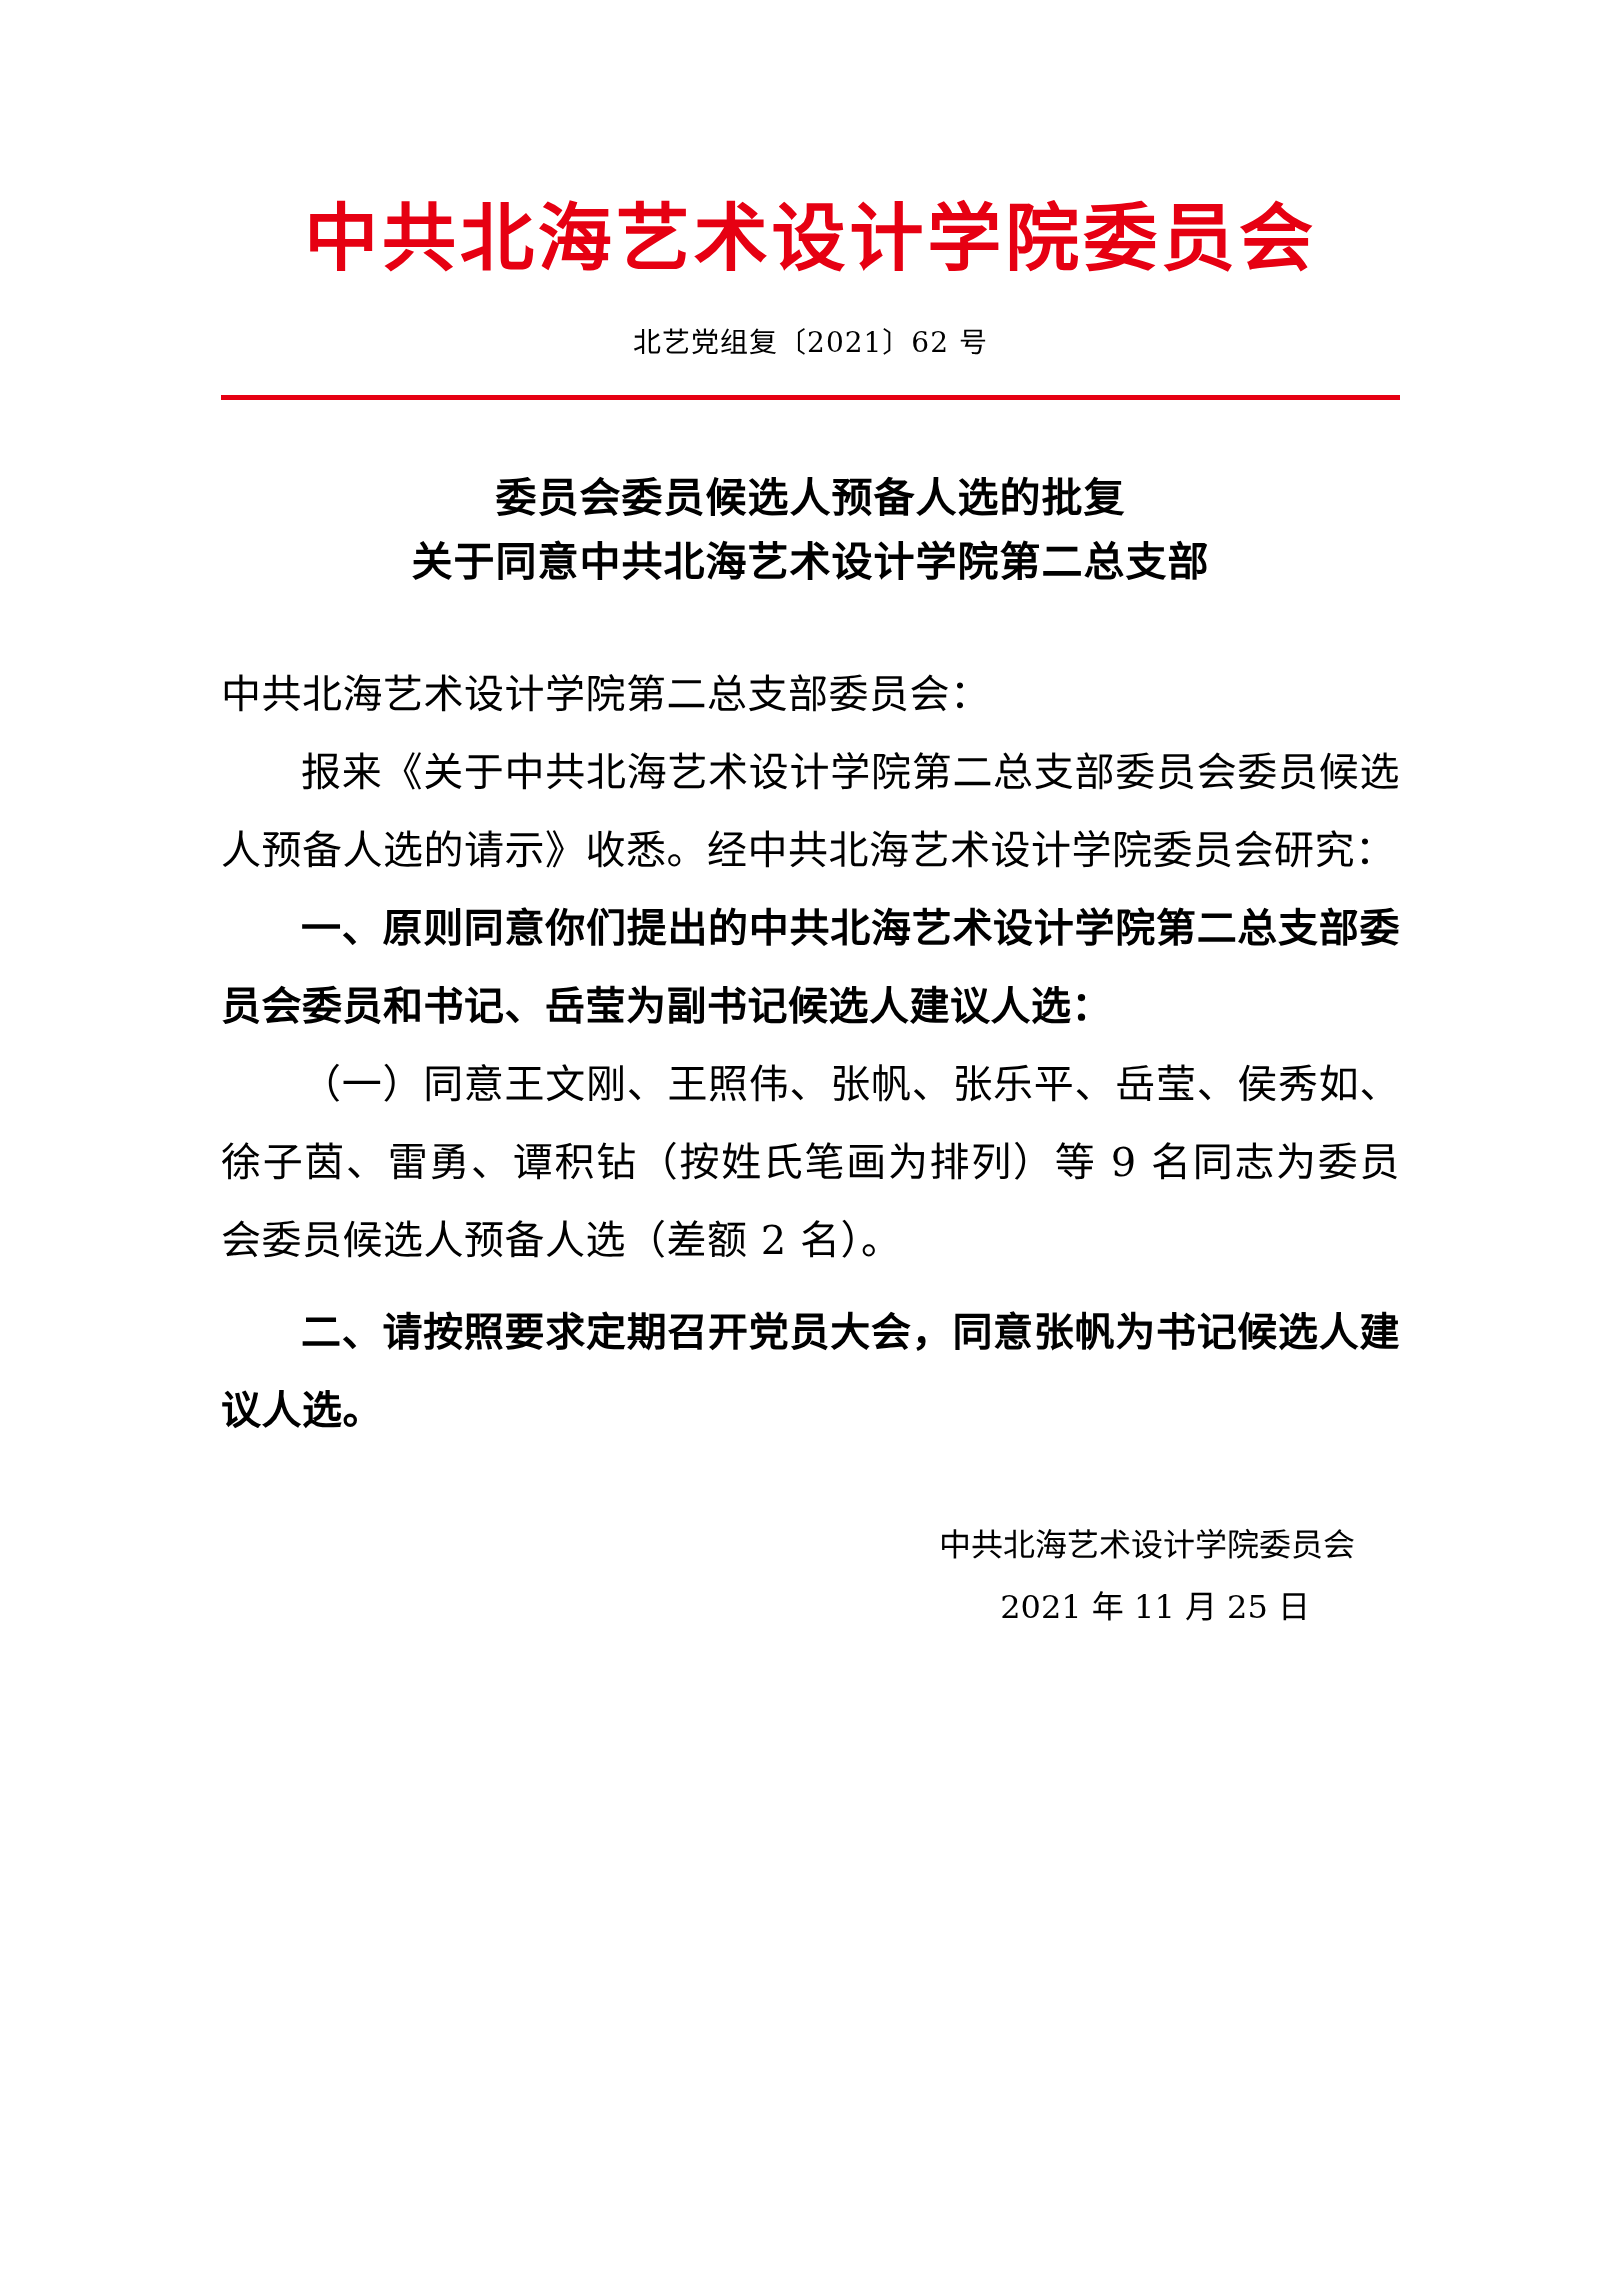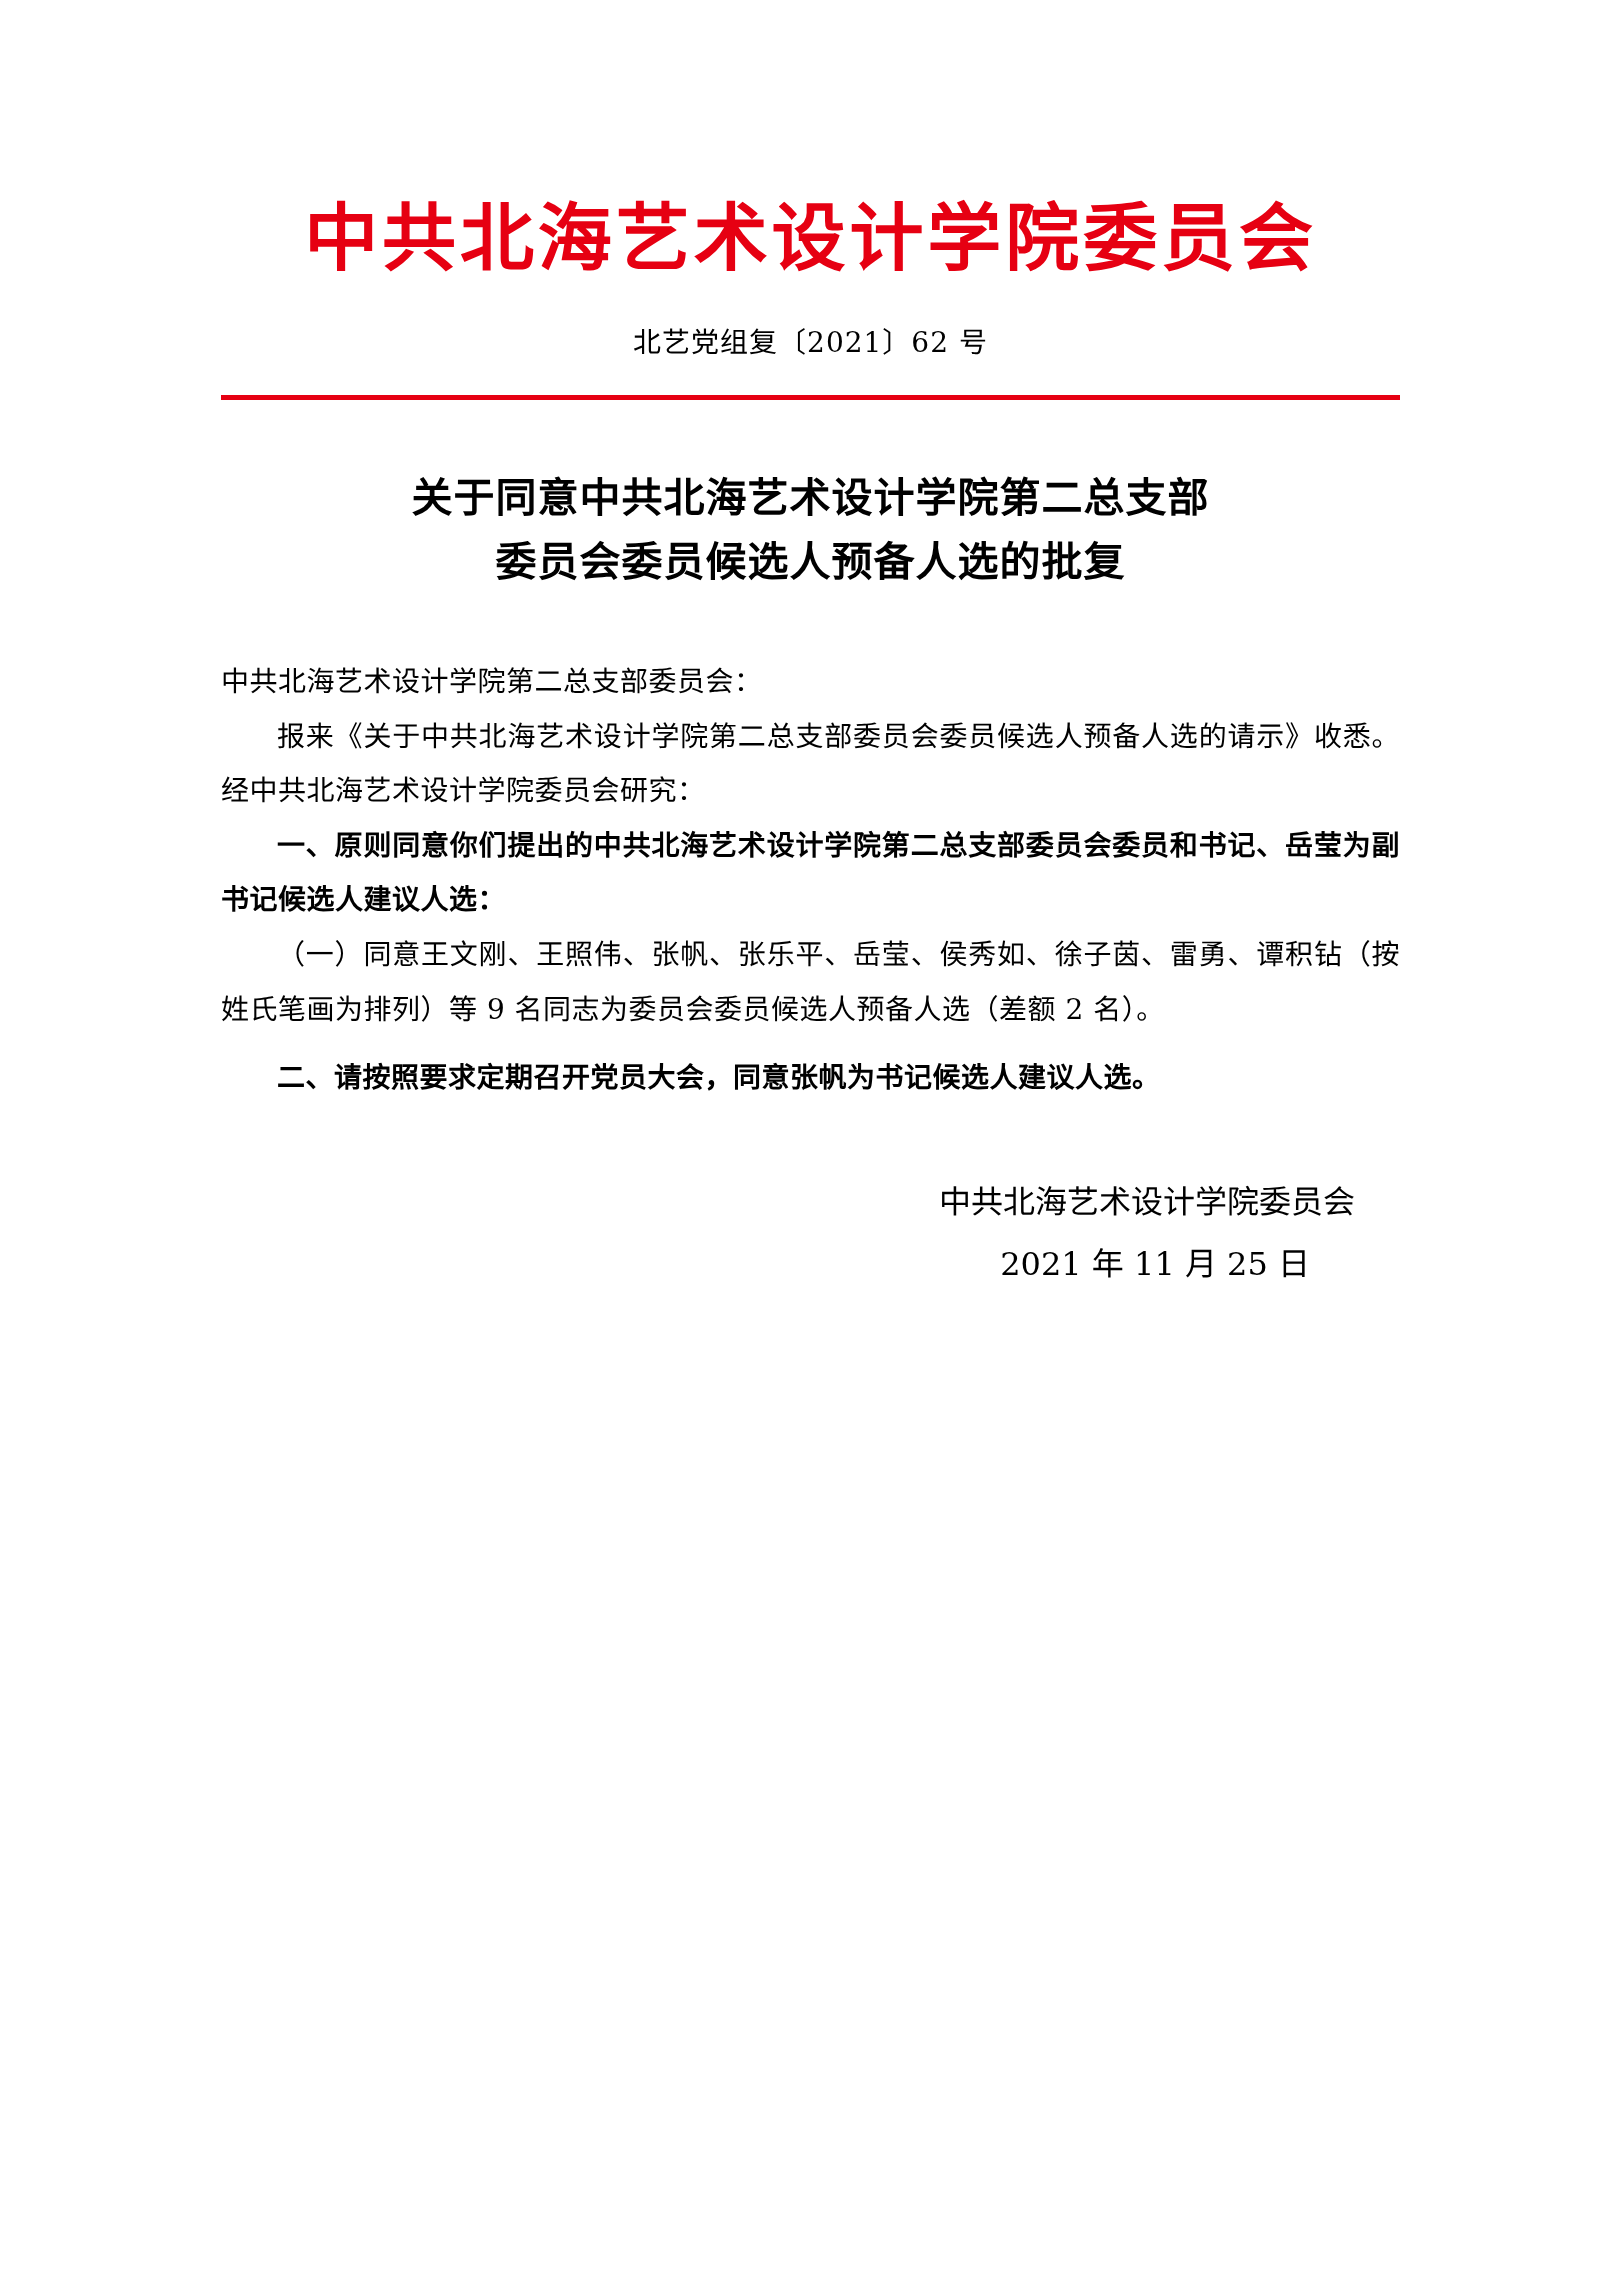--- a/index.html
+++ b/index.html
@@ -57,21 +57,21 @@
     font-size: 41px;
     font-weight: bold;
     line-height: 1.55;
     letter-spacing: 1px;
     font-family: "DejaVu Serif", "Liberation Serif", serif;
   }
 
   
   .body-block {
     margin-top: 61px;
-    font-size: 28px;
+    font-size: 40px;
     line-height: 1.95;
     letter-spacing: 0.5px;
   }
   .salutation {
     text-align: justify;
     text-justify: inter-ideograph;
   }
   .para {
     text-indent: 2em;
     text-align: justify;
@@ -101,22 +101,22 @@
 
 <div class="page">
 
   <div class="masthead">
     <div class="org-title">中共北海艺术设计学院委员会</div>
     <div class="doc-number">北艺党组复〔2021〕62 号</div>
     <div class="red-rule"></div>
   </div>
 
   <div class="doc-title">
+    <div>委员会委员候选人预备人选的批复</div>
     <div>关于同意中共北海艺术设计学院第二总支部</div>
-    <div>委员会委员候选人预备人选的批复</div>
   </div>
 
   <div class="body-block">
     <div class="salutation">中共北海艺术设计学院第二总支部委员会：</div>
 
     <div class="para">报来《关于中共北海艺术设计学院第二总支部委员会委员候选人预备人选的请示》收悉。经中共北海艺术设计学院委员会研究：</div>
 
     <div class="para bold">一、原则同意你们提出的中共北海艺术设计学院第二总支部委员会委员和书记、岳莹为副书记候选人建议人选：</div>
 
     <div class="para">（一）同意王文刚、王照伟、张帆、张乐平、岳莹、侯秀如、徐子茵、雷勇、谭积钻（按姓氏笔画为排列）等 9 名同志为委员会委员候选人预备人选（差额 2 名）。</div>

